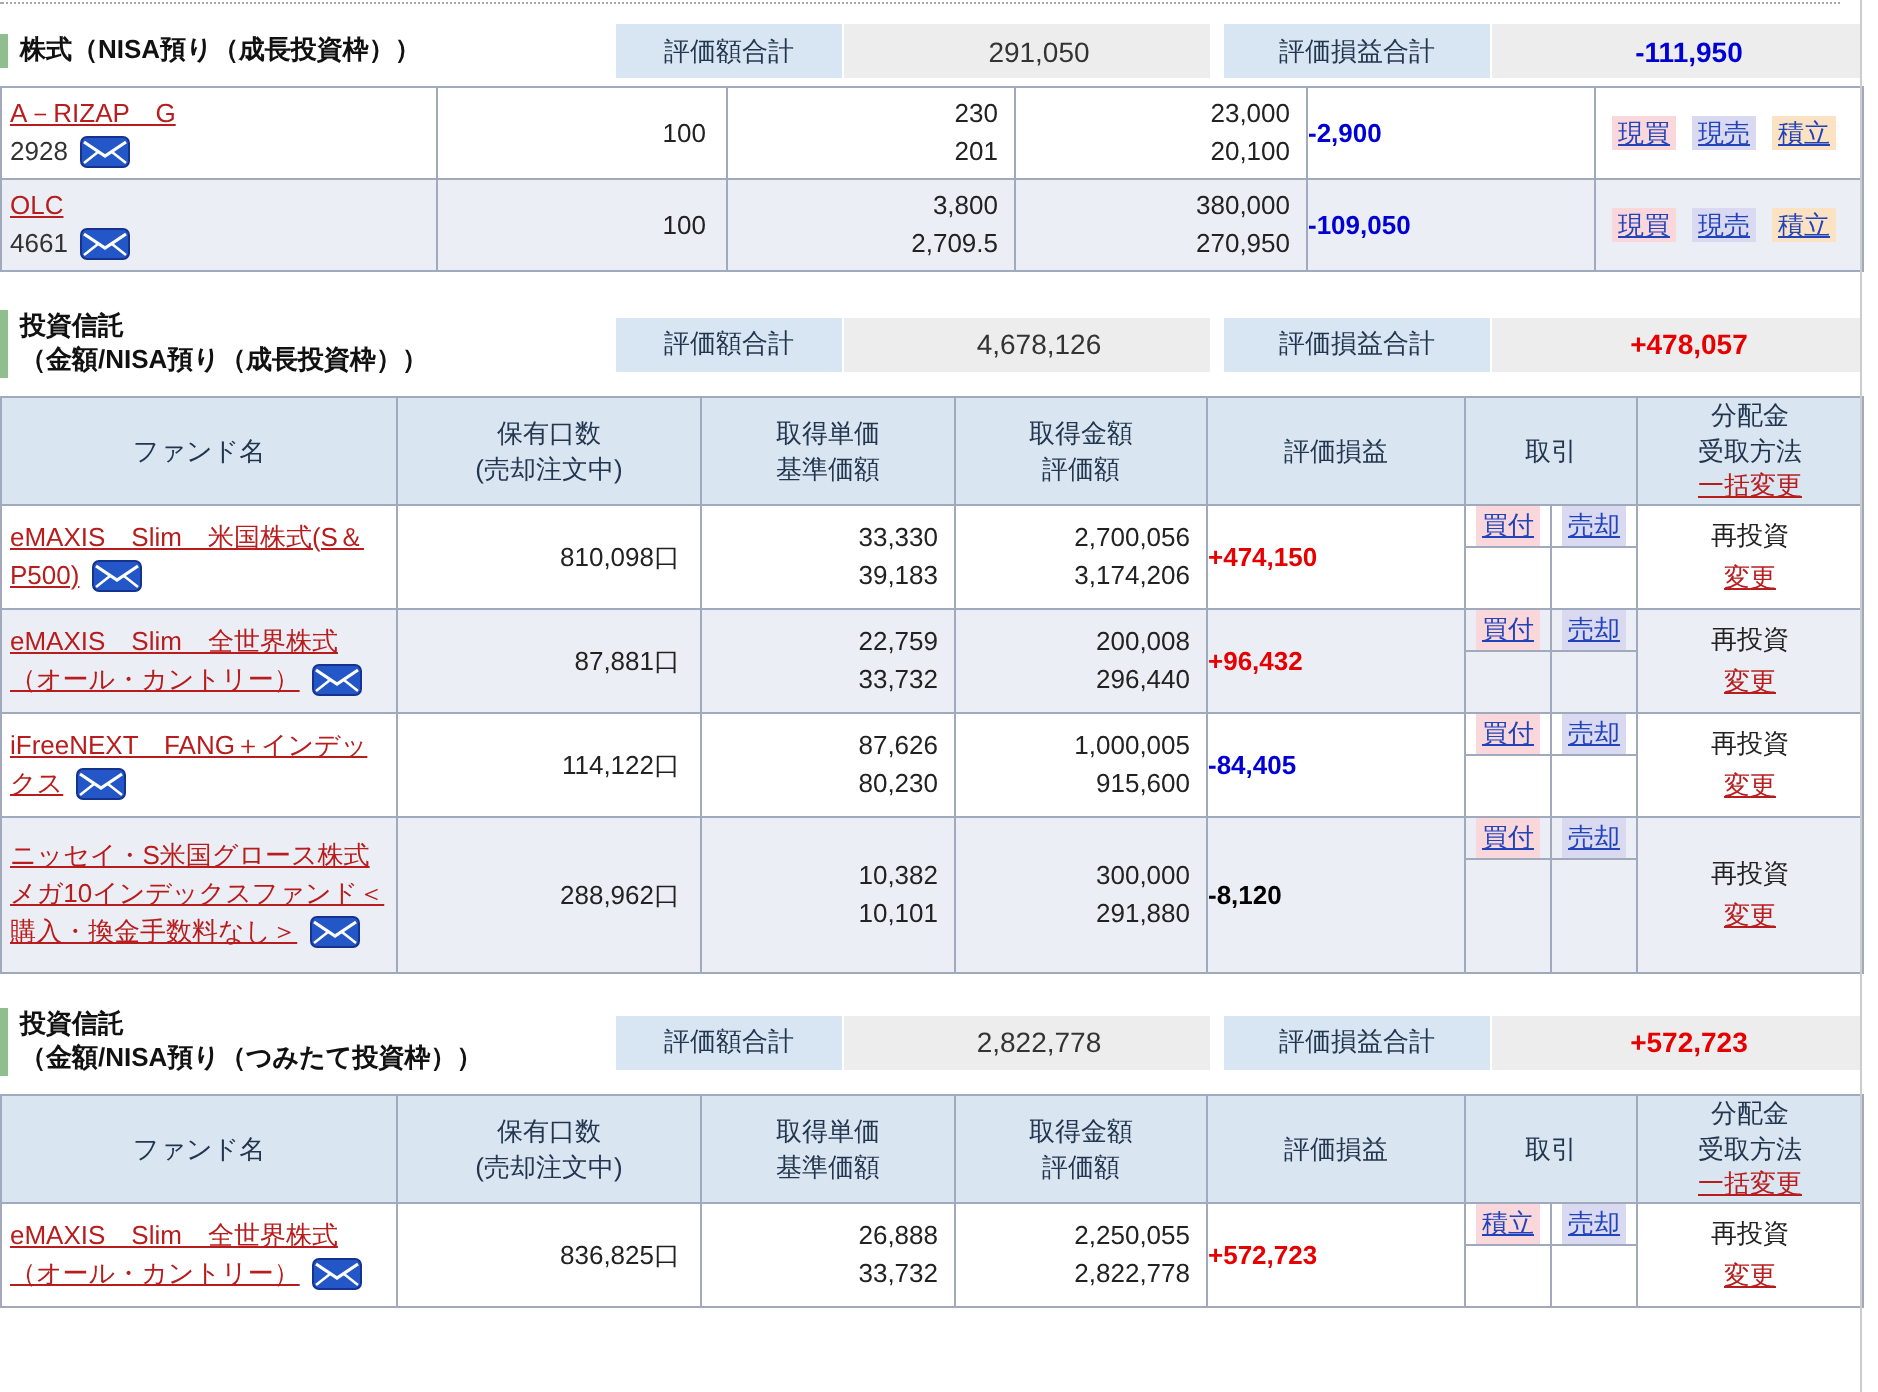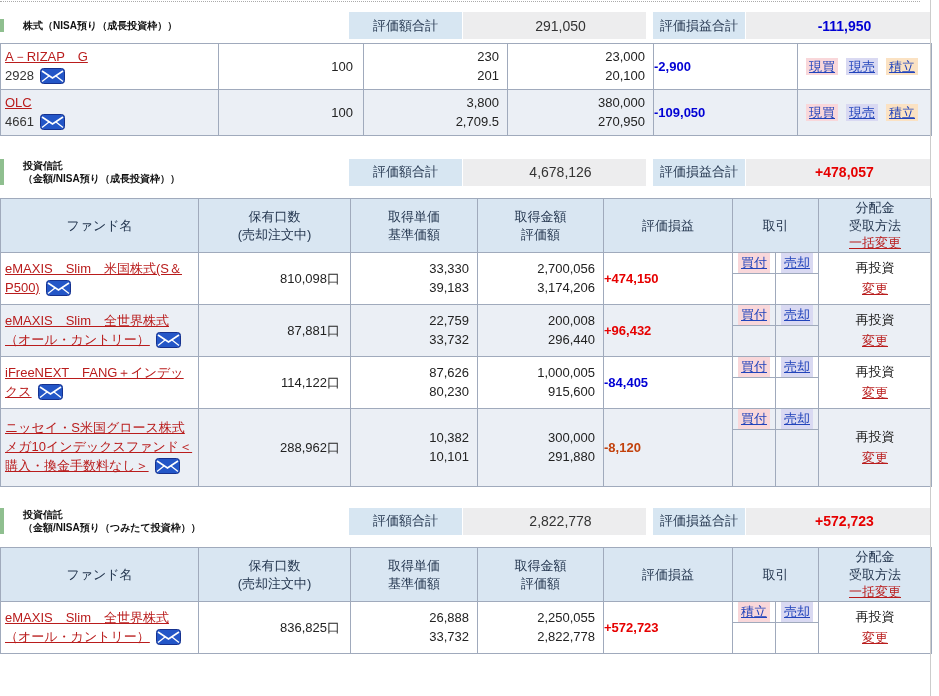--- a/index.html
+++ b/index.html
@@ -6,24 +6,24 @@
   body{
     width:939px;height:696px;overflow:hidden;background:#fff;position:relative;
     font-family:"Liberation Sans","DejaVu Sans",sans-serif;color:#222;font-size:13px;
   }
   .dotted-top{position:absolute;top:1px;left:0;width:920px;border-top:1px dotted #aaa;}
   .right-edge{position:absolute;top:0;right:8px;width:1px;height:696px;background:#ccc;}
   .page{padding:12px 0 0 0;width:931px;}
 
   
   .sec-head{display:flex;align-items:center;margin-bottom:4px;}
-  .sec-title{border-left:4px solid #8fbf8f;padding-left:19px;font-weight:bold;font-size:10px;color:#111;line-height:1.3;}
+  .sec-title{border-left:4px solid #8fbf8f;padding-left:6px;font-weight:bold;font-size:13px;color:#111;line-height:1.3;}
   .summary{margin-left:auto;display:flex;align-items:stretch;height:27px;}
   .sum-label{width:113px;background:#d7e6f2;color:#24364f;display:flex;align-items:center;justify-content:center;margin-right:1px;}
-  .sum-label.w2{width:92px;}
+  .sum-label.w2{width:133px;}
   .sum-value{width:171px;background:#ededee;display:flex;align-items:center;justify-content:center;font-size:14px;color:#333;padding-left:12px;}
   .sum-value.w2{width:173px;}
   .sum-gap{width:7px;}
   .sum-value.pl{font-weight:bold;}
 
   
   table{border-collapse:collapse;table-layout:fixed;width:931px;}
   th,td{border:1px solid #a0aabc;vertical-align:middle;padding:0;}
   th{background:#d9e6f2;color:#24364f;font-weight:normal;text-align:center;line-height:1.35;}
   tr.h1{height:42px;}
@@ -314,21 +314,21 @@
               </svg></td>
         <td class="qty">288,962口</td>
         <td class="num">
               <div>10,382</div>
               <div>10,101</div>
             </td>
         <td class="num">
               <div>300,000</div>
               <div>291,880</div>
             </td>
-        <td class="pl" style="color: #c2410c;">-8,120</td>
+        <td class="pl" style="color: #000000;">-8,120</td>
         <td class="sub">
               <div class="sub-wrap">
                 <div class="sub-top">
                   <a class="tl bg-pink">買付</a>
                 </div>
                 <div class="sub-rest"></div>
               </div>
             </td>
         <td class="sub">
               <div class="sub-wrap">

